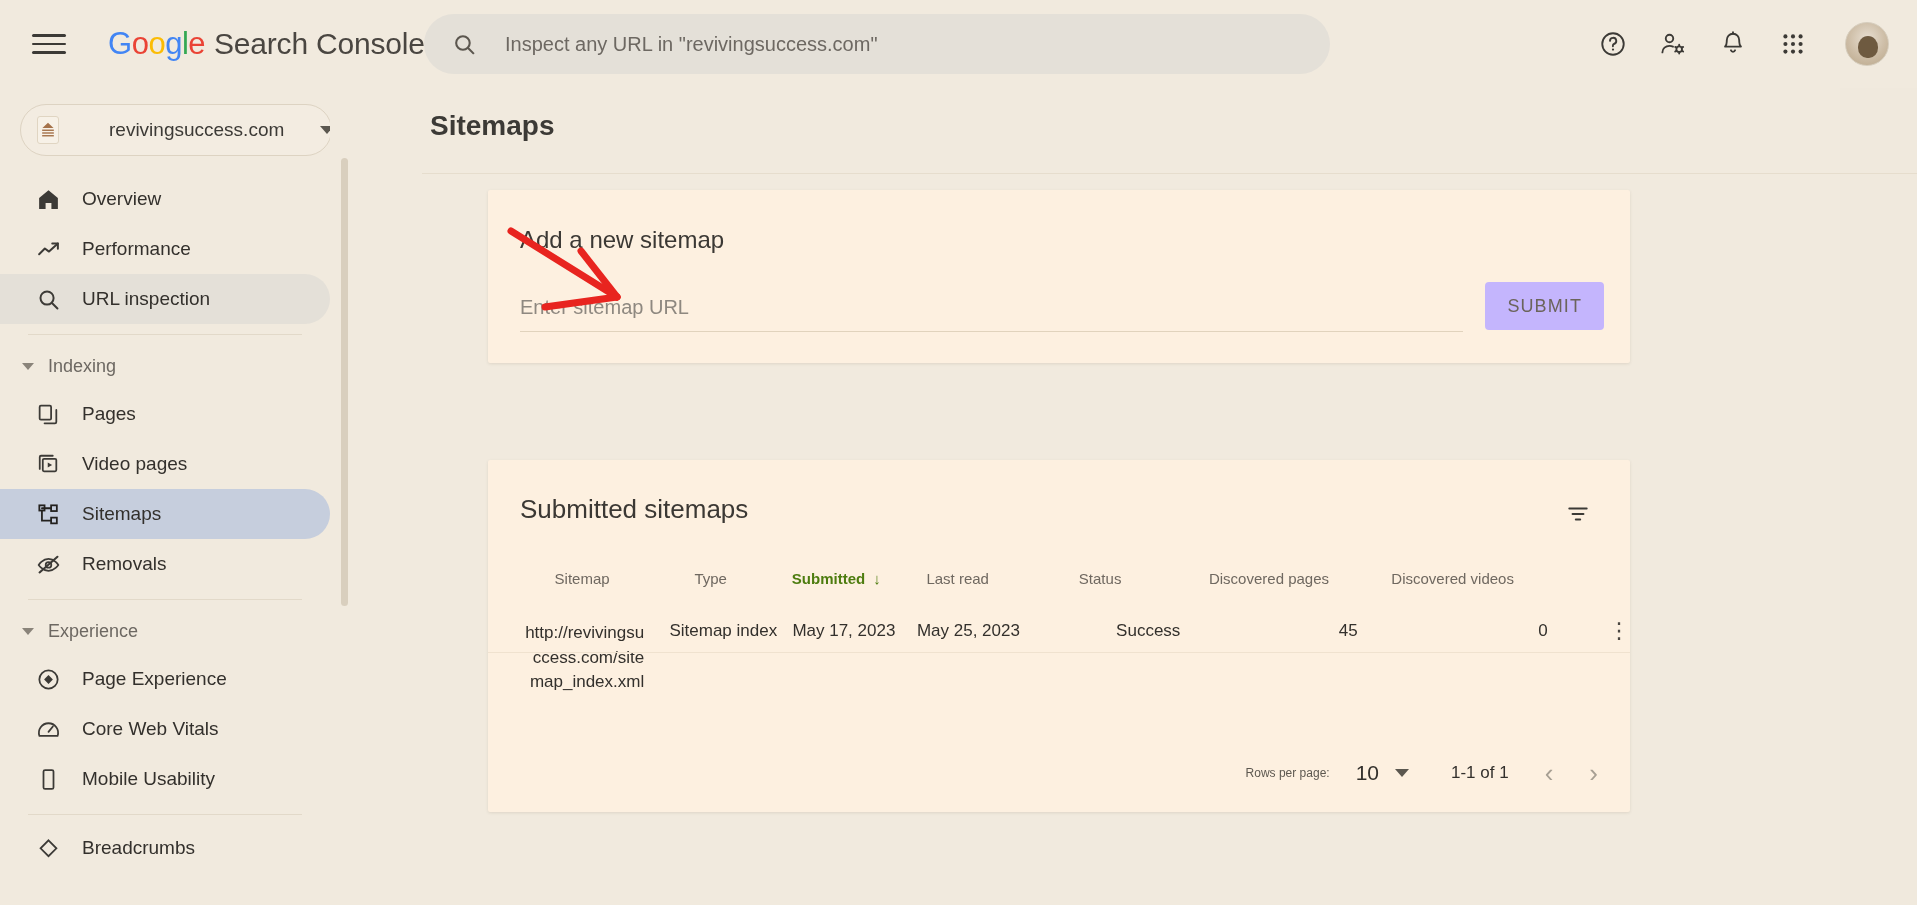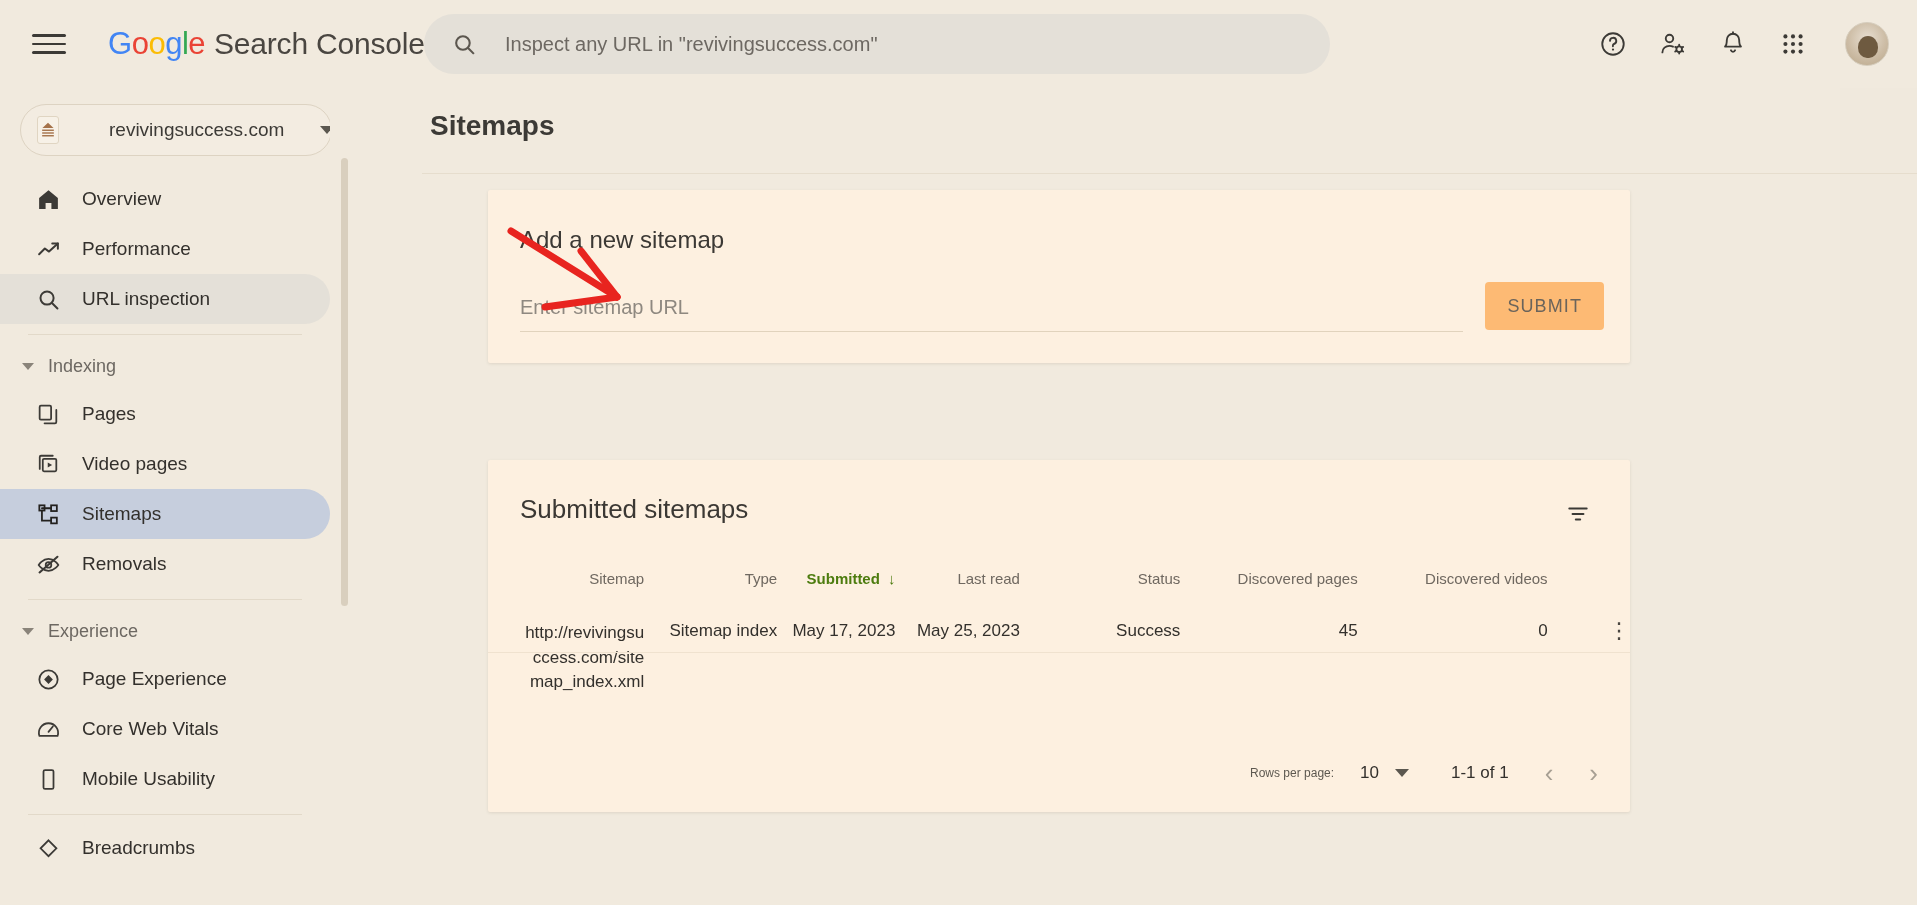--- a/index.html
+++ b/index.html
@@ -87,33 +87,33 @@
     box-shadow: 0 1px 3px rgba(90,70,40,0.12); }
   .card-add { left: 128px; top: 102px; width: 1142px; height: 173px; }
   .card-add h2 { margin: 36px 0 0 32px; font-size: 24px; color: #3b3834; font-weight: 400; }
   .sitemap-row { position: absolute; left: 32px; top: 92px; right: 26px;
     display: flex; align-items: flex-end; }
   .sitemap-input { flex: 1; height: 40px; border: none; outline: none; background: transparent;
     border-bottom: 1px solid #e1d3bd; font-size: 20px; color: #3c3a36;
     font-family: "Liberation Sans", sans-serif; padding-bottom: 8px; }
   .sitemap-input::placeholder { color: #8e8880; }
   .submit-btn { margin-left: 22px; margin-bottom: 2px; height: 48px; padding: 0 22px;
-    background: #fdba74; border: none; border-radius: 4px; color: #6b645b;
+    background: #c4b5fd; border: none; border-radius: 4px; color: #6b645b;
     font-size: 18px; letter-spacing: 1.1px; cursor: pointer;
     font-family: "Liberation Sans", sans-serif; }
 
   .card-list { left: 128px; top: 372px; width: 1142px; height: 352px; }
   .card-list h2 { margin: 34px 0 0 32px; font-size: 26px; color: #3b3834; font-weight: 400; }
   .filter-btn { position: absolute; right: 30px; top: 32px; width: 44px; height: 44px;
     display: flex; align-items: center; justify-content: center; cursor: pointer; }
 
   table.sitemaps { position: absolute; left: 0; top: 96px; width: 100%;
     border-collapse: collapse; table-layout: fixed; }
   table.sitemaps th { font-size: 15px; color: #6f6860; font-weight: 400;
-    text-align: right; padding: 14px 0 16px 0; margin-left: 24px; }
+    text-align: center; padding: 14px 0 16px 0; margin-left: 24px; }
   table.sitemaps th.sorted { color: #4d7c0f; font-weight: 700; }
   table.sitemaps td { font-size: 17px; color: #33302c; padding: 18px 0 16px 0;
     vertical-align: top; text-align: right; }
   .col-sitemap { width: 148px; padding-left: 32px !important; }
   .col-type { width: 126px; }
   .col-sub { width: 112px; }
   .col-last { width: 118px; }
   .col-status { width: 152px; }
   .col-pages { width: 168px; text-align: right; }
   .col-videos { width: 180px; text-align: right; }
@@ -122,21 +122,21 @@
   .status-ok { color: #3f9160; }
   .sort-arrow { display: inline-block; margin-left: 8px; font-size: 15px; }
   .rowline { position: absolute; left: 0; top: 192px; width: 100%; height: 1px;
     background: #f0e2cf; }
   .dots { display: inline-block; cursor: pointer; line-height: 0.9;
     font-size: 22px; color: #4a4641; letter-spacing: 0; }
 
   .pagination { position: absolute; left: 0; bottom: 0; width: 100%; height: 78px;
     display: flex; align-items: center; justify-content: flex-end; padding-right: 32px; gap: 0; }
   .rpp-label { font-size: 12px; color: #5d5850; }
-  .rpp-value { margin-left: 26px; font-size: 17px; color: #33302c; }
+  .rpp-value { margin-left: 26px; font-size: 21px; color: #33302c; }
   .rpp-caret { margin-left: 16px; width: 0; height: 0;
     border-left: 7px solid transparent; border-right: 7px solid transparent;
     border-top: 8px solid #5b574f; cursor: pointer; }
   .range { margin-left: 42px; font-size: 17px; color: #33302c; }
   .pg-btn { margin-left: 36px; font-size: 26px; color: #a79f93; cursor: pointer;
     user-select: none; }
 
   
   .arrow-svg { position: absolute; left: 505px; top: 225px; pointer-events: none; }
 </style>

